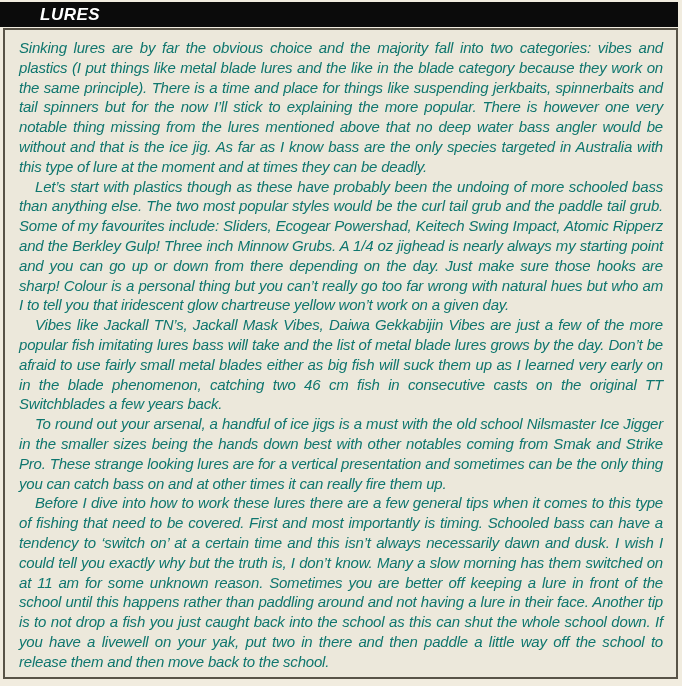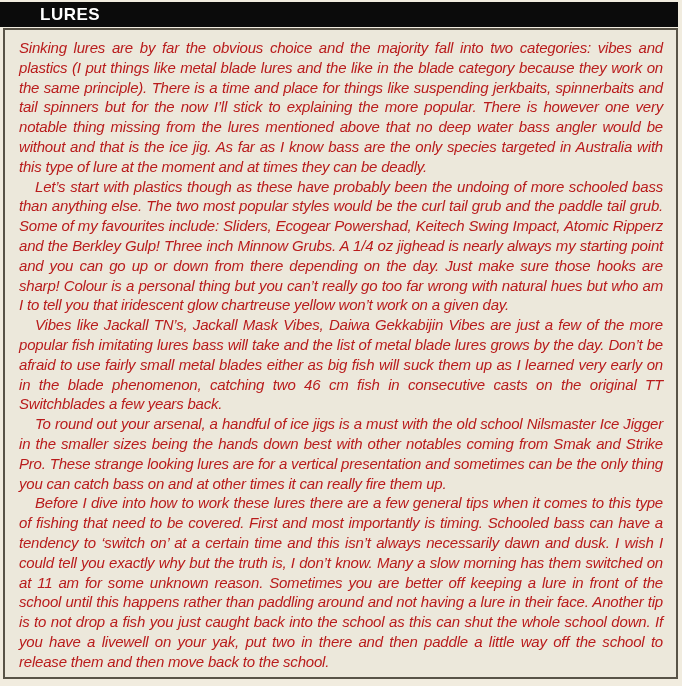--- a/index.html
+++ b/index.html
@@ -27,37 +27,38 @@
     align-items: center;
   }
   .header-title {
     color: #ffffff;
     font-weight: bold;
     font-size: 17px;
     letter-spacing: 0.5px;
     padding-left: 40px;
     line-height: 25px;
     font-family: "Liberation Sans", sans-serif;
+    font-style: italic;
   }
   .article-box {
     margin: 1px 4px 0 3px;
     height: 651px;
     box-sizing: border-box;
     border: 2px solid #585347;
     background: #ece8db;
     padding: 8px 13px 8px 14px;
     overflow: hidden;
   }
   .article-box p {
     margin: 0;
     font-style: italic;
     font-size: 15px;
     line-height: 19.8px;
     letter-spacing: -0.2px;
-    color: #b91c1c;
+    color: #0f766e;
     text-align: justify;
     text-indent: 16px;
   }
   .article-box p.first {
     text-indent: 0;
   }
 </style>
 </head>
 <body>
 

